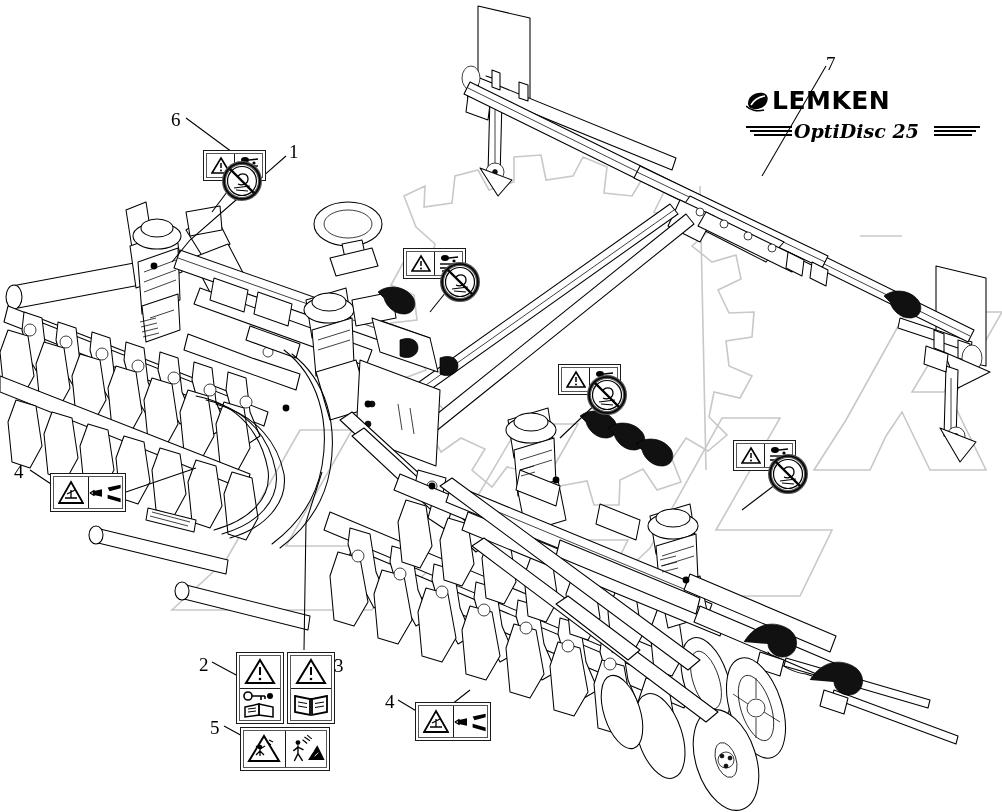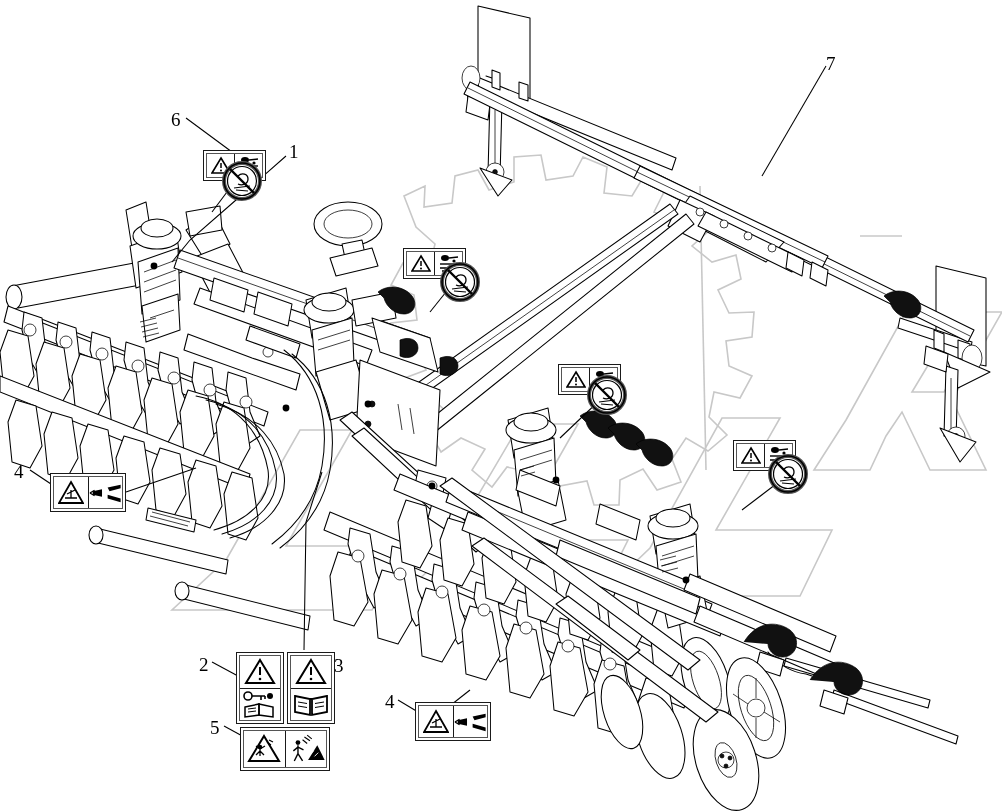--- a/index.html
+++ b/index.html
@@ -383,20 +383,35 @@
       <path d="M236 180 L224 196 L212 212"></path>
       <path d="M454 282 L430 312"></path>
       <path d="M602 398 L560 438"></path>
       <path d="M784 478 L742 510"></path>
       <path d="M442 712 L470 690"></path>
       <path d="M126 492 L196 468"></path>
     </g>
 
   </svg>
 
+  <div class="brand">
+    <svg class="brand-leaf" viewBox="0 0 24 22">
+      <path d="M2 13 C2 5 9 1 17 2 C22 3 23 8 20 13 C17 18 8 20 3 16 Z" fill="#000"></path>
+      <path d="M5 14 C8 9 13 6 19 5" stroke="#fff" stroke-width="1.6" fill="none"></path>
+      <path d="M0 15 C4 19 11 21 18 19" stroke="#000" stroke-width="1.4" fill="none"></path>
+    </svg>
+    <div class="brand-name">LEMKEN</div>
+    <div class="brand-model">
+      <svg width="240" height="26" viewBox="0 0 240 26">
+        <path d="M4 8 L50 8 M8 12 L50 12 M12 16 L50 16" stroke="#000" stroke-width="2.2" fill="none"></path>
+        <path d="M192 8 L238 8 M192 12 L234 12 M192 16 L230 16" stroke="#000" stroke-width="2.2" fill="none"></path>
+      </svg>
+      <div class="mtext">OptiDisc 25</div>
+    </div>
+  </div>
 
   <div class="label" style="left:203px;top:150px;width:63px;height:31px;">
     <div class="inner">
       <div class="cell">
         <svg width="20" height="19" viewBox="0 0 20 19">
             <path d="M10 2 L19 17 L1 17 Z" fill="none" stroke="#000" stroke-width="1.6"></path>
             <path d="M10 7 L10 12" stroke="#000" stroke-width="1.5"></path>
             <circle cx="10" cy="14.5" r="1" fill="#000"></circle>
           </svg>
       </div>

